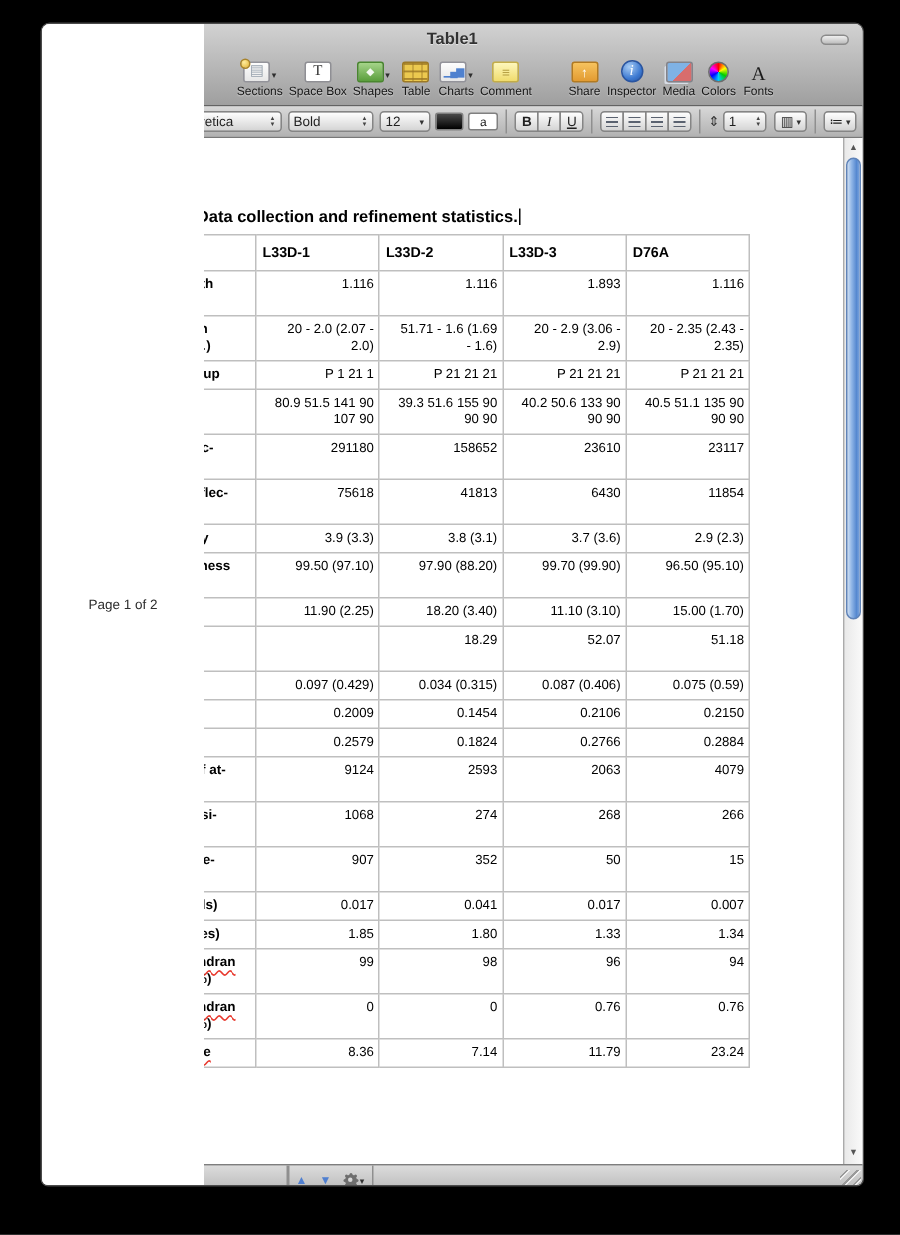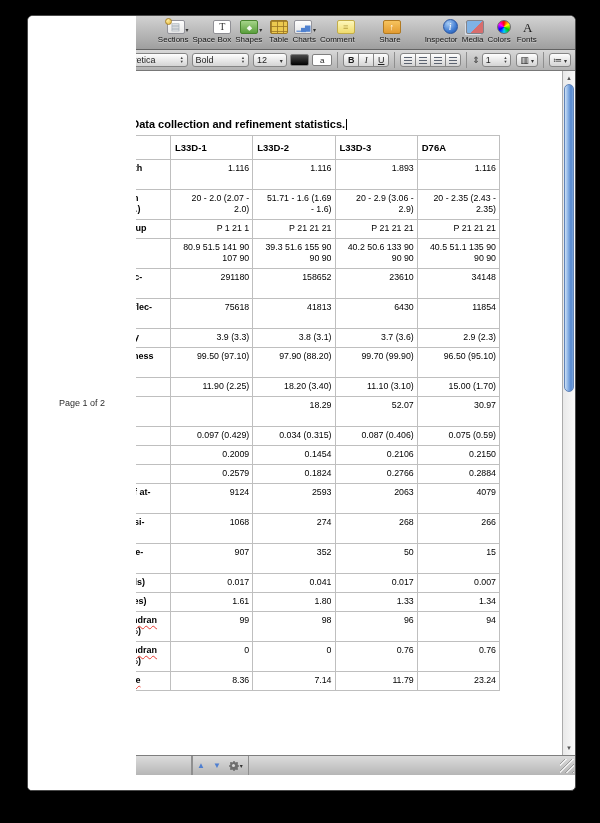--- a/index.html
+++ b/index.html
@@ -14,21 +14,21 @@
   .lights{position:absolute;left:8px;top:5px;display:flex;gap:7px;}
   .light{width:11px;height:11px;border-radius:50%;box-sizing:border-box;border:1px solid rgba(0,0,0,.35);}
   .light.red{background:radial-gradient(circle at 35% 30%,#f2958c,#c43a30 65%,#8e221b);}
   .light.yellow{background:radial-gradient(circle at 35% 30%,#ffd98b,#efa33f 65%,#b5741f);}
   .light.green{background:radial-gradient(circle at 35% 30%,#c3e89a,#7fb14b 65%,#527b27);}
   .wtitle{text-align:center;font-size:11px;font-weight:bold;color:#323232;line-height:21px;
           text-shadow:0 1px 0 rgba(255,255,255,.55);}
   .pill{position:absolute;right:9px;top:7px;width:19px;height:7px;border-radius:4px;
         background:linear-gradient(#efefef,#bdbdbd);border:1px solid #8b8b8b;box-sizing:border-box;}
   .toolbar{display:flex;align-items:flex-start;padding:2px 0 1px 8px;height:30px;gap:4px;}
-  .tb-item{display:flex;flex-direction:column;align-items:flex-end;min-width:22px;cursor:default;}
+  .tb-item{display:flex;flex-direction:column;align-items:center;min-width:22px;cursor:default;}
   .tb-ic-row{display:flex;align-items:flex-end;height:16px;}
   .tb-arrow{font-size:6px;color:#2e2e2e;margin-left:1px;line-height:8px;}
   .tb-label{font-size:8px;color:#141414;margin-top:1px;white-space:nowrap;
             text-shadow:0 1px 1px rgba(255,255,255,.55);}
   .ic{width:18px;height:14px;border-radius:2px;display:flex;align-items:center;justify-content:center;
       box-sizing:border-box;position:relative;}
   [data-name="view-icon"]{background:linear-gradient(#fefefe,#e2e2e2);border:1px solid #93939a;}
   [data-name="view-icon"]::before{content:"▤";font-size:10px;color:#7787a0;line-height:1;}
   [data-name="full-screen-icon"]{background:linear-gradient(#8d99ac,#565f72);border:1px solid #454d5c;}
   [data-name="full-screen-icon"]::before{content:"↕";color:#eef2fa;font-size:9px;transform:rotate(45deg);line-height:1;}
@@ -123,20 +123,29 @@
   .grip{margin-left:auto;width:14px;height:14px;margin-right:1px;
         background:repeating-linear-gradient(135deg,transparent 0 3px,#9a9a9a 3px 4px,rgba(255,255,255,.7) 4px 5px);}
 </style>
 </head>
 <body>
 
 <div class="stage" data-name="desktop-background">
   <div class="window" data-name="pages-window">
 
     <div class="chrome" data-name="window-chrome">
+      <div class="titlebar" data-name="title-bar">
+        <div class="lights" data-name="traffic-lights">
+          <span class="light red" data-name="close-button"></span>
+          <span class="light yellow" data-name="minimize-button"></span>
+          <span class="light green" data-name="zoom-window-button"></span>
+        </div>
+        <div class="wtitle" data-name="window-title">Table1</div>
+        <span class="pill" data-name="toolbar-toggle-button"></span>
+      </div>
       <div class="toolbar" data-name="toolbar">
           <div class="tb-item" data-name="toolbar-button-view">
             <div class="tb-ic-row">
               <span class="ic" data-name="view-icon"></span>
               <span class="tb-arrow" data-name="disclosure-arrow-icon">▾</span>
             </div>
             <span class="tb-label" data-name="toolbar-label">View</span>
           </div>
           <div class="tb-item" data-name="toolbar-button-full-screen">
             <div class="tb-ic-row">
@@ -188,21 +197,21 @@
               <span class="ic" data-name="comment-icon"></span>
             </div>
             <span class="tb-label" data-name="toolbar-label">Comment</span>
           </div>
           <div class="tb-item" data-name="toolbar-button-share" style="margin-left: 20px;">
             <div class="tb-ic-row">
               <span class="ic" data-name="share-icon"></span>
             </div>
             <span class="tb-label" data-name="toolbar-label">Share</span>
           </div>
-          <div class="tb-item" data-name="toolbar-button-inspector" style="margin-left: 20px;">
+          <div class="tb-item" data-name="toolbar-button-inspector" style="">
             <div class="tb-ic-row">
               <span class="ic" data-name="inspector-icon"></span>
             </div>
             <span class="tb-label" data-name="toolbar-label">Inspector</span>
           </div>
           <div class="tb-item" data-name="toolbar-button-media">
             <div class="tb-ic-row">
               <span class="ic" data-name="media-icon"></span>
             </div>
             <span class="tb-label" data-name="toolbar-label">Media</span>
@@ -354,21 +363,21 @@
 90 90</td>
                 <td data-name="table-cell">40.5 51.1 135 90
 90 90</td>
               </tr>
               <tr data-name="table-row">
                 <th data-name="row-label-cell">Total reflec-
 tions</th>
                 <td data-name="table-cell">291180</td>
                 <td data-name="table-cell">158652</td>
                 <td data-name="table-cell">23610</td>
-                <td data-name="table-cell">34148</td>
+                <td data-name="table-cell">23117</td>
               </tr>
               <tr data-name="table-row">
                 <th data-name="row-label-cell">Unique reflec-
 tions</th>
                 <td data-name="table-cell">75618</td>
                 <td data-name="table-cell">41813</td>
                 <td data-name="table-cell">6430</td>
                 <td data-name="table-cell">11854</td>
               </tr>
               <tr data-name="table-row">
@@ -392,21 +401,21 @@
                 <td data-name="table-cell">18.20 (3.40)</td>
                 <td data-name="table-cell">11.10 (3.10)</td>
                 <td data-name="table-cell">15.00 (1.70)</td>
               </tr>
               <tr data-name="table-row">
                 <th data-name="row-label-cell">Wilson B-
 factor</th>
                 <td data-name="table-cell"></td>
                 <td data-name="table-cell">18.29</td>
                 <td data-name="table-cell">52.07</td>
-                <td data-name="table-cell">30.97</td>
+                <td data-name="table-cell">51.18</td>
               </tr>
               <tr data-name="table-row">
                 <th data-name="row-label-cell"><span class="sq" data-name="misspelled-word">R-sym</span></th>
                 <td data-name="table-cell">0.097 (0.429)</td>
                 <td data-name="table-cell">0.034 (0.315)</td>
                 <td data-name="table-cell">0.087 (0.406)</td>
                 <td data-name="table-cell">0.075 (0.59)</td>
               </tr>
               <tr data-name="table-row">
                 <th data-name="row-label-cell">R-factor</th>
@@ -448,21 +457,21 @@
               </tr>
               <tr data-name="table-row">
                 <th data-name="row-label-cell">RMS(bonds)</th>
                 <td data-name="table-cell">0.017</td>
                 <td data-name="table-cell">0.041</td>
                 <td data-name="table-cell">0.017</td>
                 <td data-name="table-cell">0.007</td>
               </tr>
               <tr data-name="table-row">
                 <th data-name="row-label-cell">RMS(angles)</th>
-                <td data-name="table-cell">1.61</td>
+                <td data-name="table-cell">1.85</td>
                 <td data-name="table-cell">1.80</td>
                 <td data-name="table-cell">1.33</td>
                 <td data-name="table-cell">1.34</td>
               </tr>
               <tr data-name="table-row">
                 <th data-name="row-label-cell"><span class="sq" data-name="misspelled-word">Ramachandran</span>
 favored (%)</th>
                 <td data-name="table-cell">99</td>
                 <td data-name="table-cell">98</td>
                 <td data-name="table-cell">96</td>

